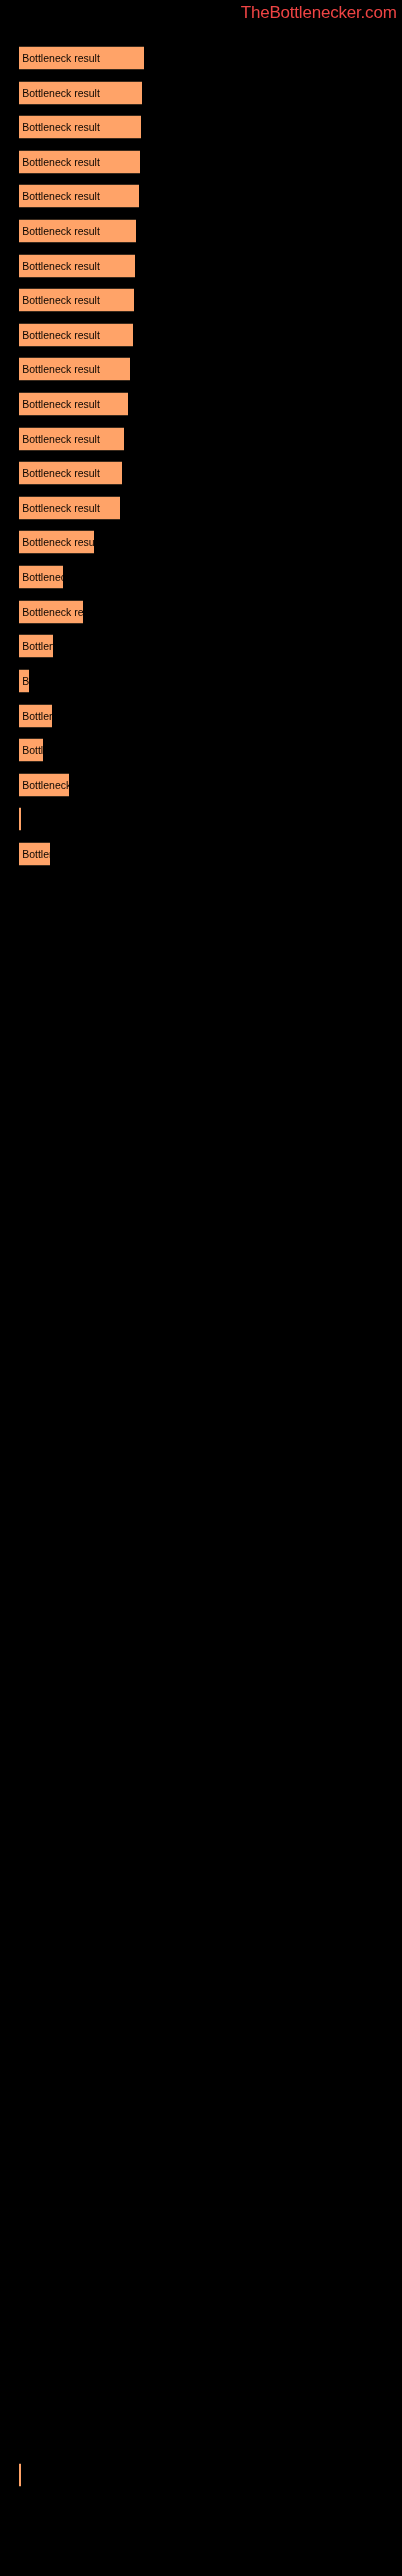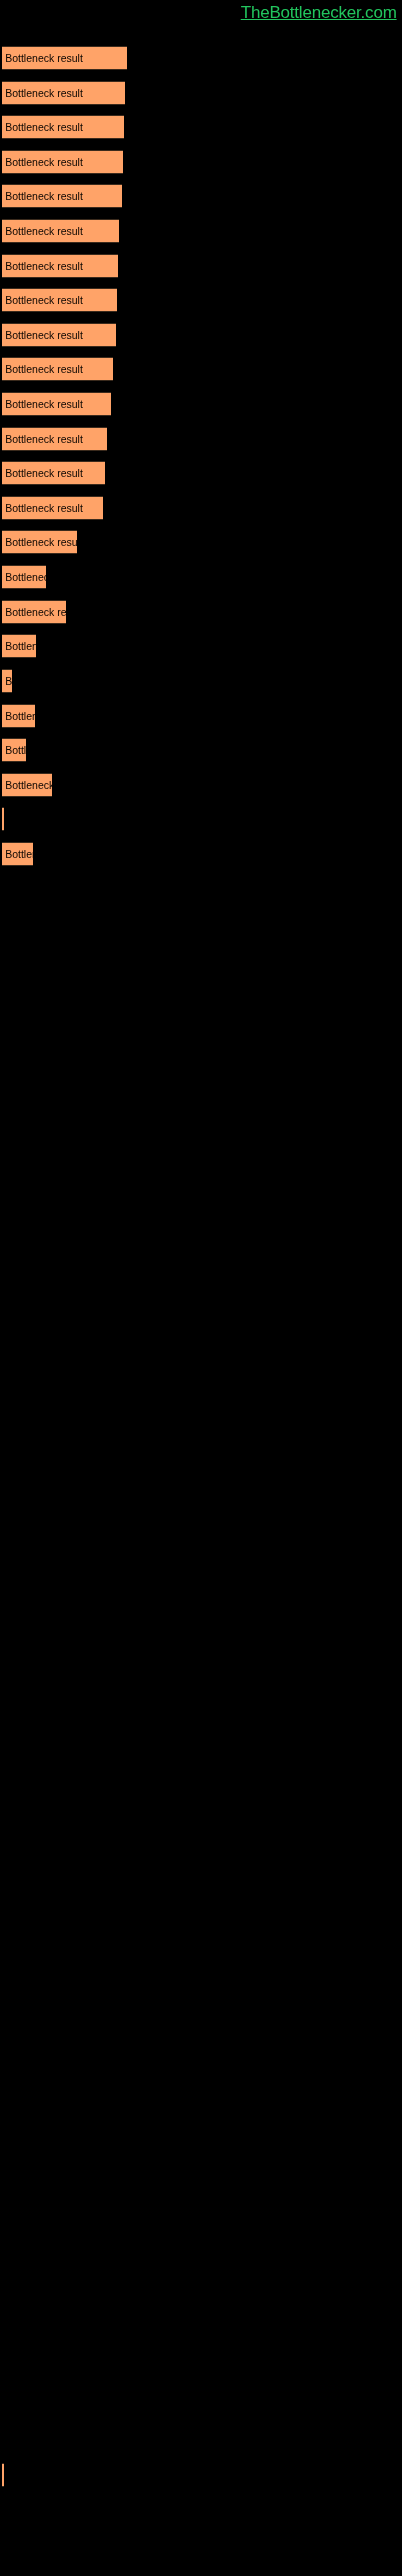--- a/index.html
+++ b/index.html
@@ -18,36 +18,35 @@
   #chart-root {
     position: absolute;
     left: 0; top: 0;
     width: 403px;
     height: 2576px;
   }
   .site-title {
     position: absolute;
     right: 6.4px;
     top: 1.6px;
-    color: #22c55e;
+    color: #ef4444;
     font-size: 17px;
     font-family: "Liberation Sans", sans-serif;
     letter-spacing: -0.2px;
     white-space: nowrap;
     line-height: 21px;
-    text-decoration: underline;
   }
   .bar-row {
     position: absolute;
     left: 0;
     height: 24px;
   }
   .bar {
     position: absolute;
-    left: 2px;
+    left: 19px;
     top: 0;
     height: 24px;
     background: #ffa368;
     border-top: 0.8px solid #3a2a1c;
     border-bottom: 0.8px solid #3a2a1c;
     overflow: hidden;
     white-space: nowrap;
   }
   .bar-label {
     position: absolute;

